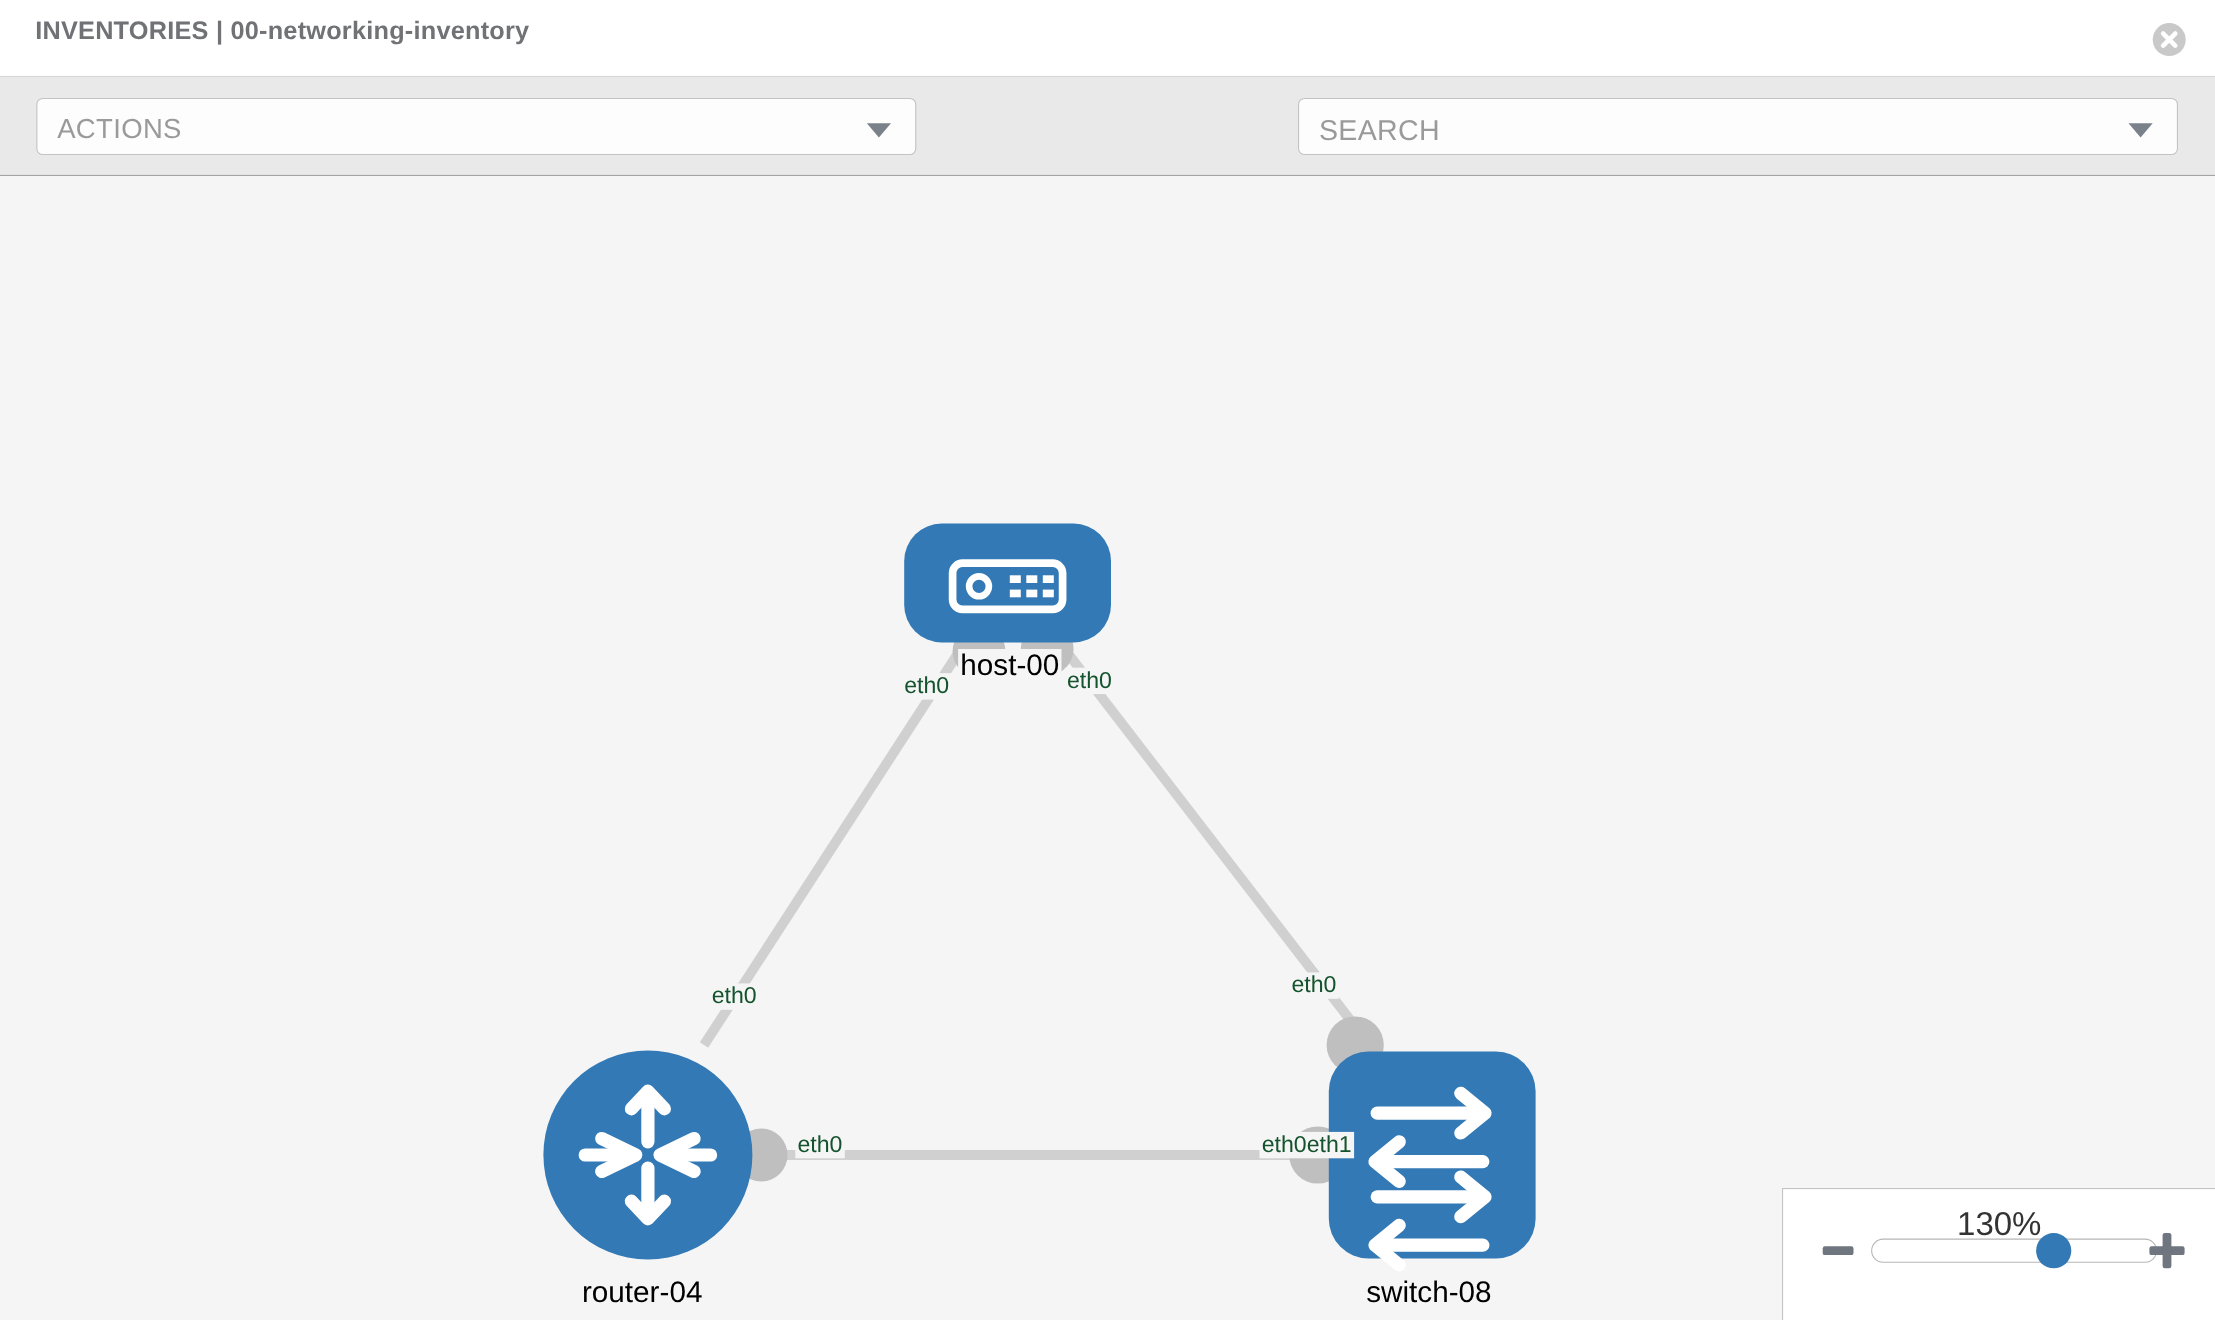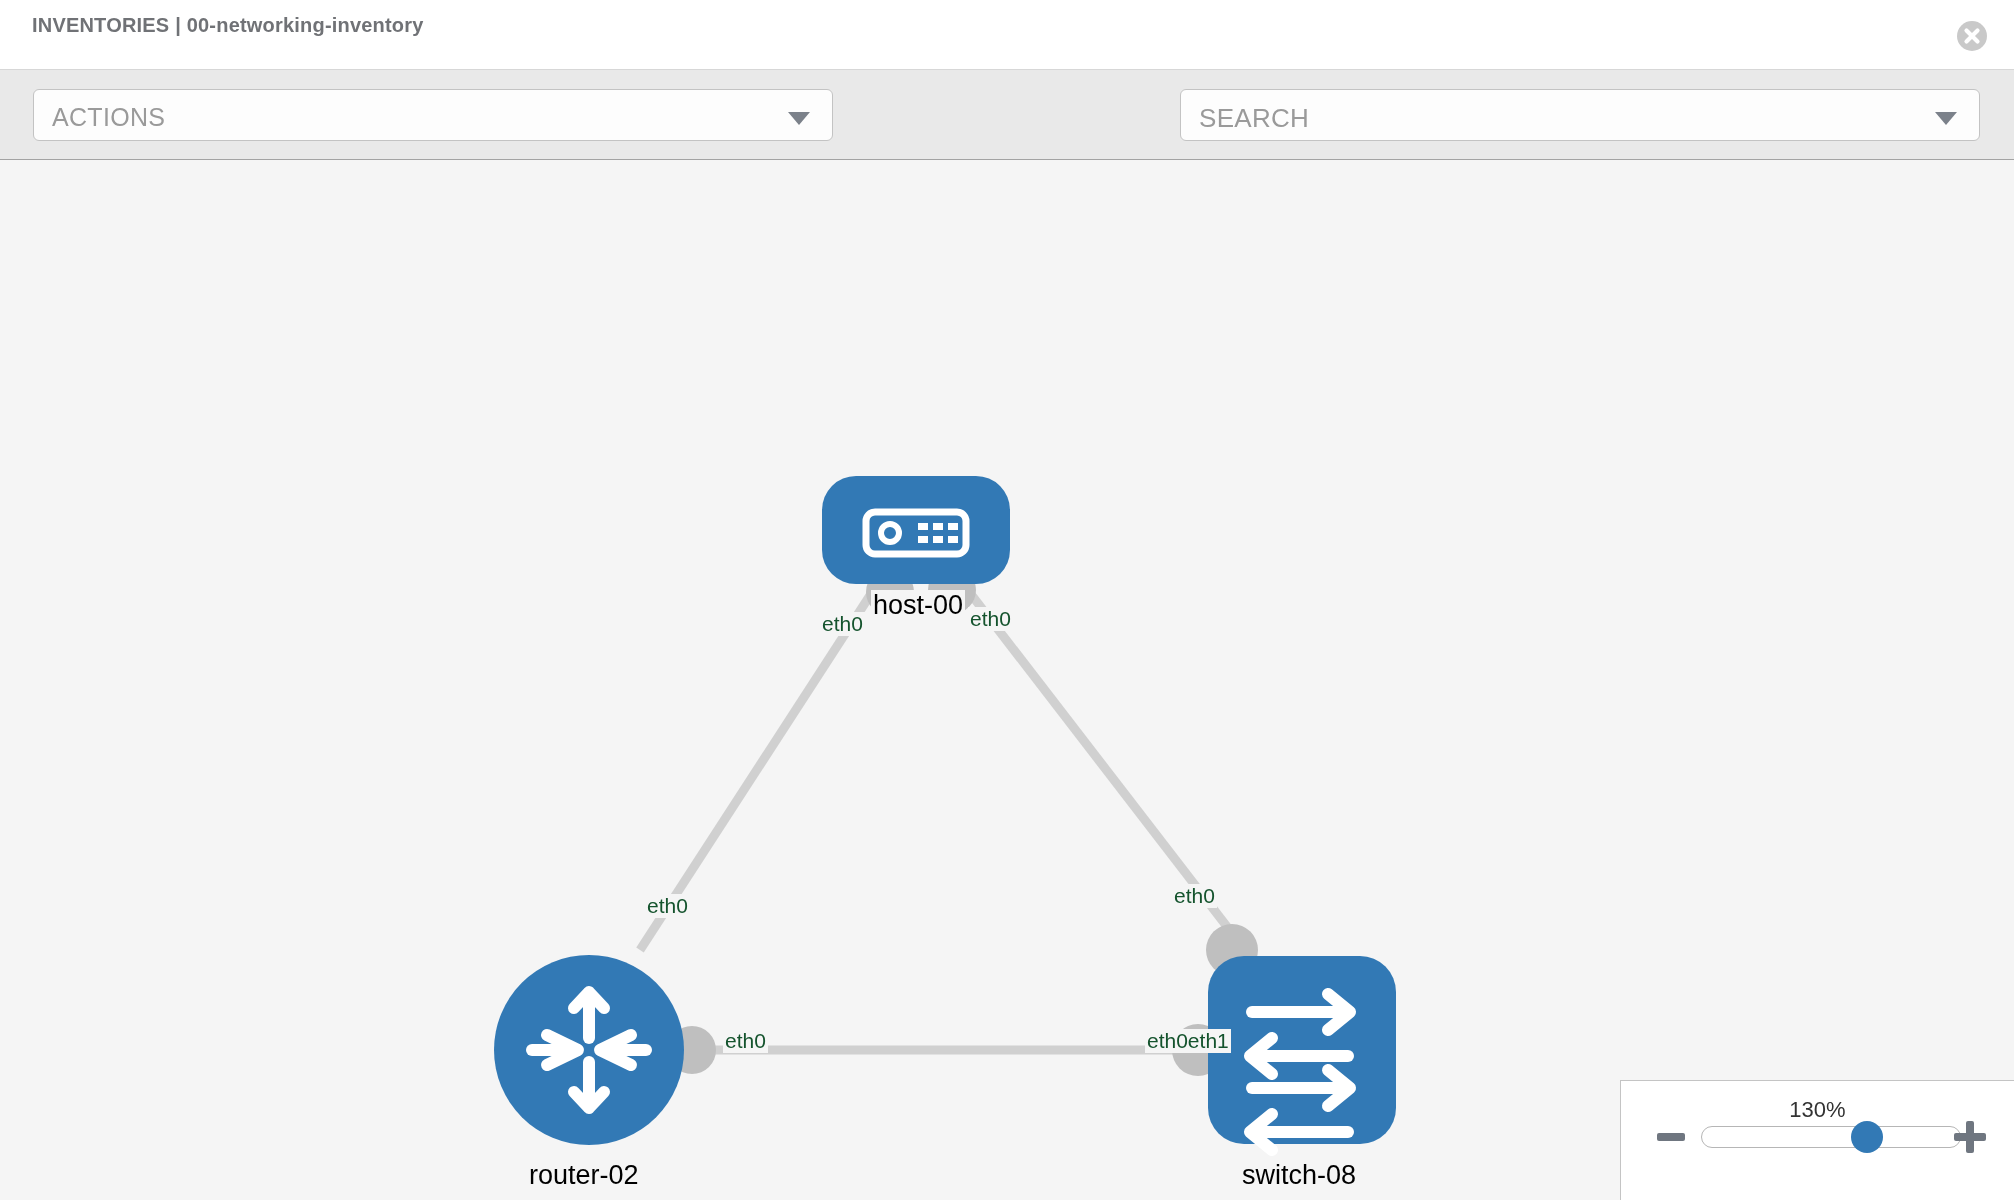--- a/index.html
+++ b/index.html
@@ -26,21 +26,21 @@
     width: 2014px;
     height: 70px;
     background: #ffffff;
     border-bottom: 1px solid #d7d7d7;
     box-sizing: border-box;
   }
   .header-title {
     position: absolute;
     left: 32px;
     top: 14px;
-    font-size: 20px;
+    font-size: 23px;
     font-weight: bold;
     color: #707276;
     letter-spacing: 0.2px;
     white-space: nowrap;
   }
   .close-btn {
     position: absolute;
     right: 26px;
     top: 20px;
     width: 32px;
@@ -156,21 +156,21 @@
     border: 1px solid #c4c4c4;
     border-right: none;
     border-bottom: none;
     box-sizing: border-box;
   }
   .zoom-value {
     position: absolute;
     left: 0; right: 0;
     top: 16px;
     text-align: center;
-    font-size: 22px;
+    font-size: 30px;
     color: #333333;
   }
   .zoom-minus {
     position: absolute;
     left: 36px;
     top: 52px;
     width: 28px;
     height: 8px;
     background: #6f7680;
     border-radius: 2px;
@@ -312,21 +312,21 @@
           <path d="M1272 878 L1250 896 L1272 914"></path>
           <path d="M1252 928 L1348 928"></path>
           <path d="M1328 910 L1350 928 L1328 946"></path>
           <path d="M1348 972 L1252 972"></path>
           <path d="M1272 954 L1250 972 L1272 990"></path>
         </g>
       </g>
     </svg>
 
     <div class="node-label" style="left:871px; top:430px;">host-00</div>
-    <div class="node-label" style="left:527px; top:1000px;">router-02</div>
+    <div class="node-label" style="left:527px; top:1000px;">router-04</div>
     <div class="node-label" style="left:1240px; top:1000px;">switch-08</div>
 
     <div class="edge-label" style="left:820px; top:452px;">eth0</div>
     <div class="edge-label" style="left:968px; top:447px;">eth0</div>
     <div class="edge-label" style="left:645px; top:734px;">eth0</div>
     <div class="edge-label" style="left:1172px; top:724px;">eth0</div>
     <div class="edge-label" style="left:723px; top:869px;">eth0</div>
     <div class="edge-label" style="left:1097px; top:869px;margin-left:48px;">eth0eth1</div>
   </div>
 

